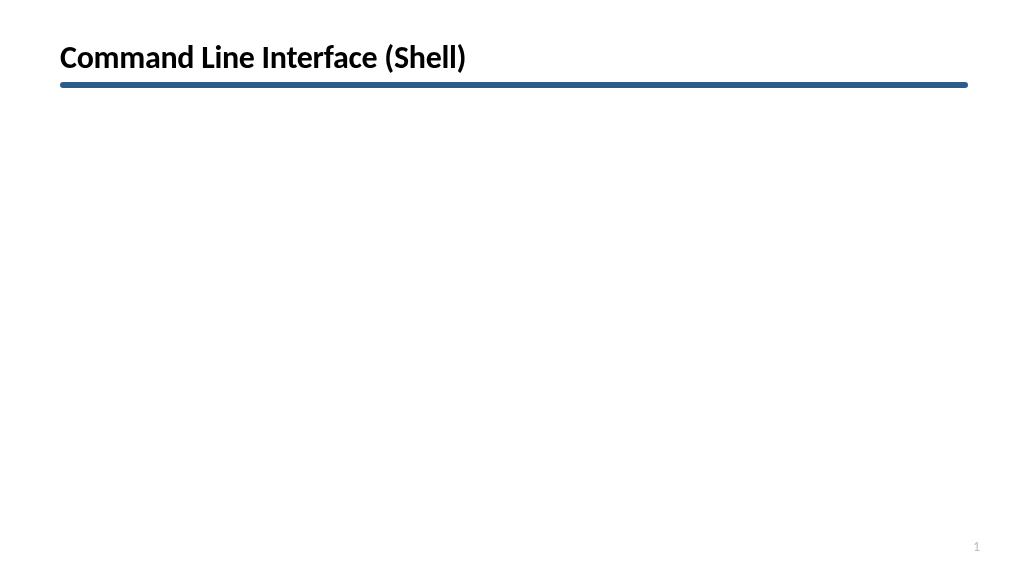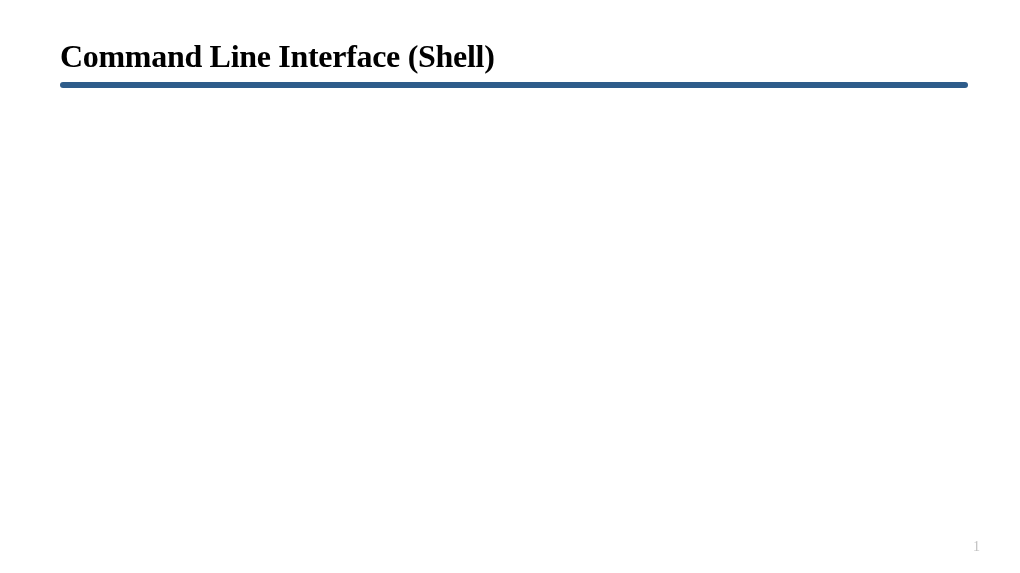--- a/index.html
+++ b/index.html
@@ -1,19 +1,18 @@
 <!DOCTYPE html>
 <html><head>
   <meta charset="utf-8">
   <style>
     * {
       margin: 0;
       padding: 0;
       box-sizing: border-box;
-      font-family: Liberation Serif, serif;
     }
     body {
       width: 1020px;
       height: 573px;
       background: #ffffff;
       font-family: Calibri, Arial, sans-serif;
       position: relative;
       overflow: hidden;
     }
     .slide-container {

